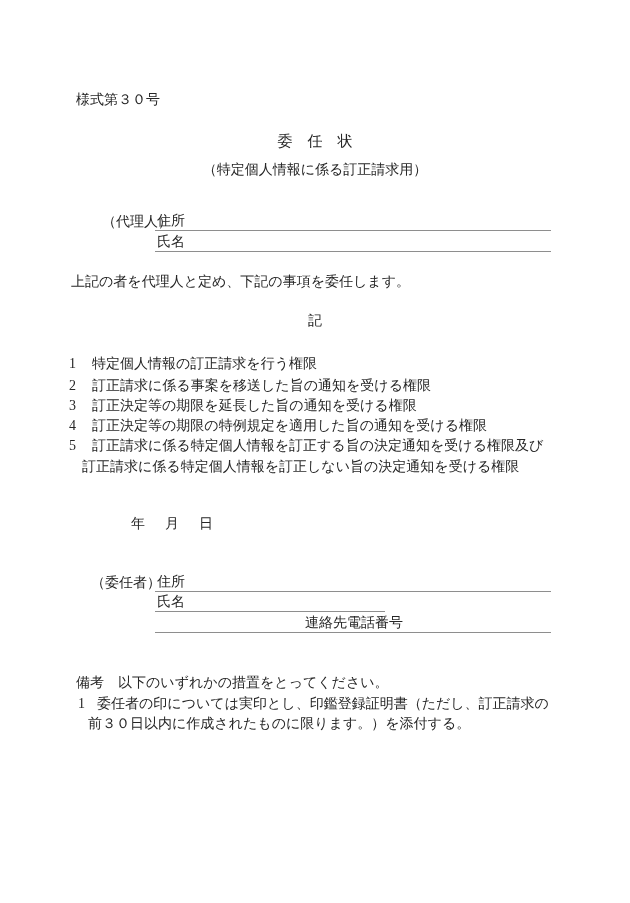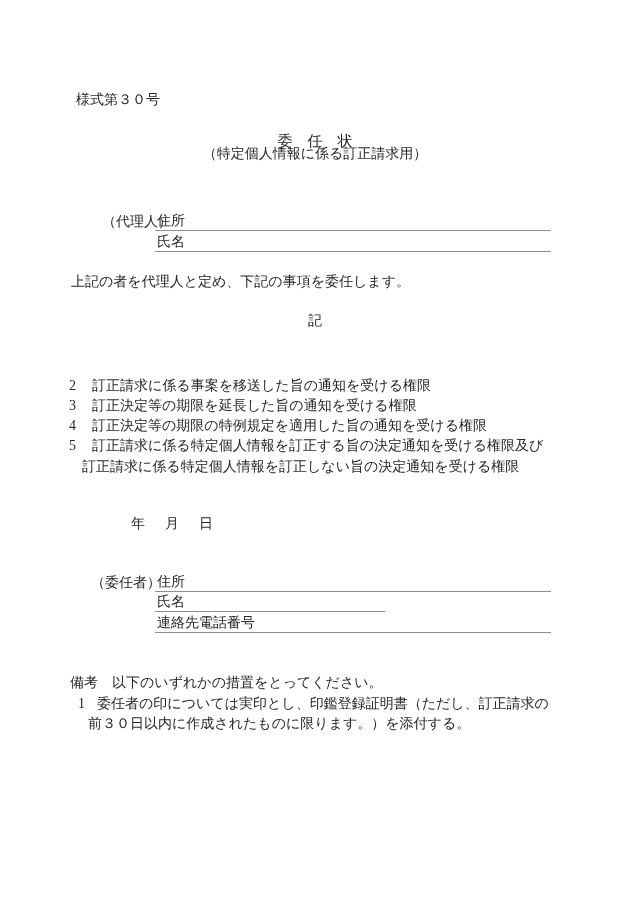--- a/index.html
+++ b/index.html
@@ -10,21 +10,21 @@
     font-family:"Liberation Serif","DejaVu Serif",serif;
     font-size:14px;
     color:#262626;
     overflow:hidden;
   }
   .abs { position:absolute; }
   .center { left:0; width:630px; text-align:center; }
 
   .form-number { top:91px; left:76px; line-height:17px; }
   .title { top:132px; font-size:15px; line-height:18px; }
-  .subtitle { top:145px; line-height:17px; }
+  .subtitle { top:161px; line-height:17px; }
 
   .party-label { left:91px; line-height:17px; height:17px; }
   .field {
     height:17px; line-height:17px;
     border-bottom:1px solid #8e8e8e;
     font-family:Liberation Mono, monospace;
   }
   .flabel { padding-left:2px; }
 
   .declaration { top:273px; left:71px; line-height:17px; }
@@ -32,21 +32,21 @@
 
   .list-item {
     left:82px; width:474px;
     line-height:20.5px;
     text-indent:-13px;
   }
   .list-item .no { margin-right:16px; }
 
   .date-line { top:515px; left:131px; line-height:17px; letter-spacing:3px; }
 
-  .notes-header { top:673px; left:70px; line-height:19.5px; }
+  .notes-header { top:673px; left:76px; line-height:19.5px; }
   .note-item {
     left:88px; width:472px;
     line-height:19.5px;
     text-indent:-10px;
   }
   .note-item .no { margin-right:12px; }
 </style>
 </head>
 <body>
 
@@ -62,20 +62,23 @@
     <span class="flabel">住所</span>
   </div>
   <div class="abs field" style="top:234px; left:155px; width:396px;">
     <span class="flabel">氏名</span>
   </div>
 
   <div class="abs declaration">上記の者を代理人と定め、下記の事項を委任します。</div>
 
   <div class="abs center ki">記</div>
 
+  <div class="abs list-item" style="top:354px;">
+    <span class="no">1</span><span class="txt">特定個人情報の訂正請求を行う権限</span>
+  </div>
   <div class="abs list-item" style="top:376px;">
     <span class="no">2</span><span class="txt">訂正請求に係る事案を移送した旨の通知を受ける権限</span>
   </div>
   <div class="abs list-item" style="top:396px;">
     <span class="no">3</span><span class="txt">訂正決定等の期限を延長した旨の通知を受ける権限</span>
   </div>
   <div class="abs list-item" style="top:416px;">
     <span class="no">4</span><span class="txt">訂正決定等の期限の特例規定を適用した旨の通知を受ける権限</span>
   </div>
   <div class="abs list-item" style="top:436px;">
@@ -84,21 +87,21 @@
 
   <div class="abs date-line">年　月　日</div>
 
   <div class="abs party-label" style="top:574px;">（委任者）</div>
   <div class="abs field" style="top:574px; left:155px; width:396px;">
     <span class="flabel">住所</span>
   </div>
   <div class="abs field" style="top:594px; left:155px; width:230px;">
     <span class="flabel">氏名</span>
   </div>
-  <div class="abs field" style="top:615px; left:155px; width:396px;">
+  <div class="abs field" style="top:615px; left:155px; width:396px;text-align:center;">
     <span class="flabel">連絡先電話番号</span>
   </div>
 
   <div class="abs notes-header">備考　以下のいずれかの措置をとってください。</div>
   <div class="abs note-item" style="top:694px;">
     <span class="no">1</span><span class="txt">委任者の印については実印とし、印鑑登録証明書（ただし、訂正請求の前３０日以内に作成されたものに限ります。）を添付する。</span>
   </div>
 
 </div>
 

